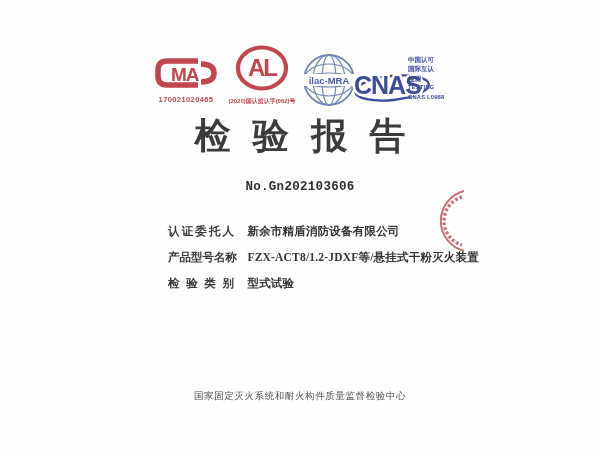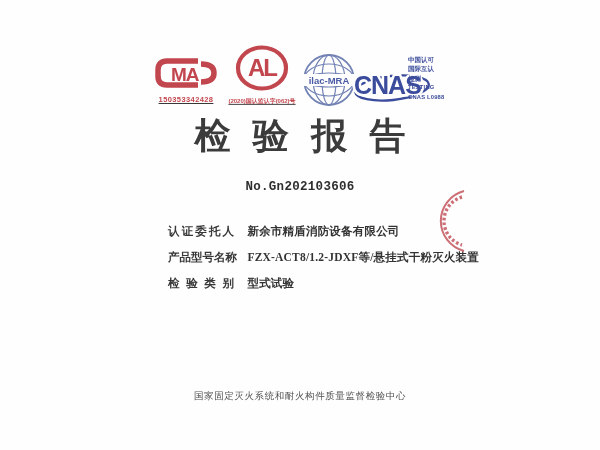--- a/index.html
+++ b/index.html
@@ -2,21 +2,21 @@
 <html><head>
 <meta charset="utf-8">
 <style>
   html,body{margin:0;padding:0;}
   body{background:#e8e8e8;font-family:"Liberation Sans",sans-serif;}
   .page{
     position:relative;width:600px;height:450px;background:#fefefe;
     overflow:hidden;color:#383838;
   }
   
-  .logo-block{position:absolute;text-decoration:underline;}
+  .logo-block{position:absolute;}
   .cma-block{left:153px;top:57px;width:66px;text-align:center;}
   .cma-number{margin-top:2px;font-size:7.5px;font-weight:700;color:#c2464e;letter-spacing:.4px;white-space:nowrap;}
   .al-block{left:224px;top:45px;width:76px;text-align:center;}
   .al-caption{margin-top:1px;font-size:6.3px;font-weight:700;color:#c2464e;white-space:nowrap;transform:scale(.95);}
   .ilac-block{left:302px;top:53px;width:54px;height:54px;}
   .cnas-svg{position:absolute;left:352px;top:64px;}
   .cnas-caption{position:absolute;left:408px;top:55px;width:40px;line-height:9.4px;color:#3c4c9c;font-weight:700;}
   .cnas-caption .zh{font-size:6.5px;}
   .cnas-caption .en{font-size:5.8px;letter-spacing:.2px;white-space:nowrap;}
   
@@ -53,21 +53,21 @@
 <body>
 
 <div class="page">
 
   <div class="logo-block cma-block">
     <svg width="64" height="32" viewBox="0 0 64 32">
       <path d="M44 4 H13 Q4 4 4 13 V19 Q4 28 13 28 H44" fill="none" stroke="#c2464e" stroke-width="5.5"></path>
       <path d="M47 7 Q60 7 60 16 Q60 25 47 25" fill="none" stroke="#c2464e" stroke-width="5.5"></path>
       <text x="17" y="24" font-size="19" font-weight="800" fill="#c2464e" letter-spacing="-1">MA</text>
     </svg>
-    <div class="cma-number">150353342428</div>
+    <div class="cma-number">170021020465</div>
   </div>
 
   <div class="logo-block ilac-block">
     <svg width="54" height="54" viewBox="0 0 54 54">
       <circle cx="27" cy="27" r="25" fill="none" stroke="#7282b4" stroke-width="1.8"></circle>
       <ellipse cx="27" cy="27" rx="16" ry="25" fill="none" stroke="#7282b4" stroke-width="1.2"></ellipse>
       <ellipse cx="27" cy="27" rx="7" ry="25" fill="none" stroke="#7282b4" stroke-width="1.2"></ellipse>
       <ellipse cx="27" cy="27" rx="25" ry="16" fill="none" stroke="#7282b4" stroke-width="1.2"></ellipse>
       <ellipse cx="27" cy="27" rx="25" ry="7" fill="none" stroke="#7282b4" stroke-width="1.2"></ellipse>
       <rect x="-1" y="21" width="56" height="12" fill="#fefefe"></rect>

